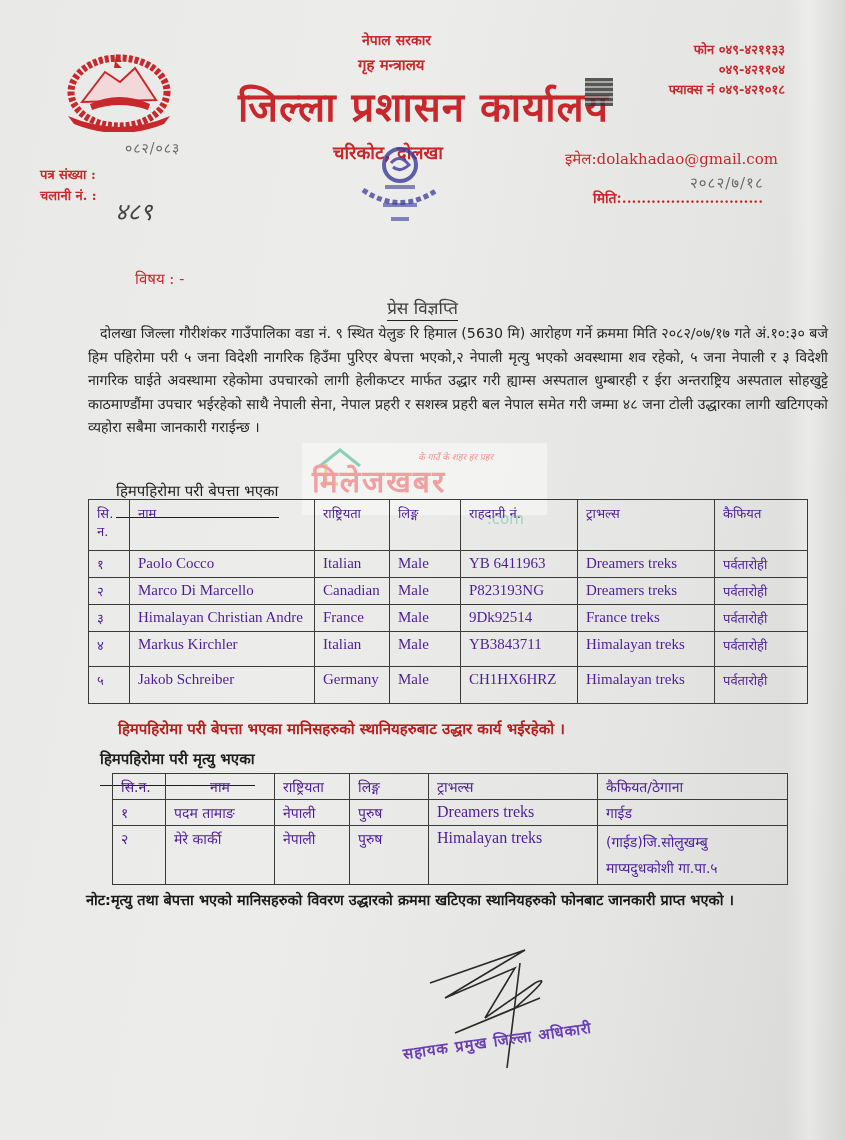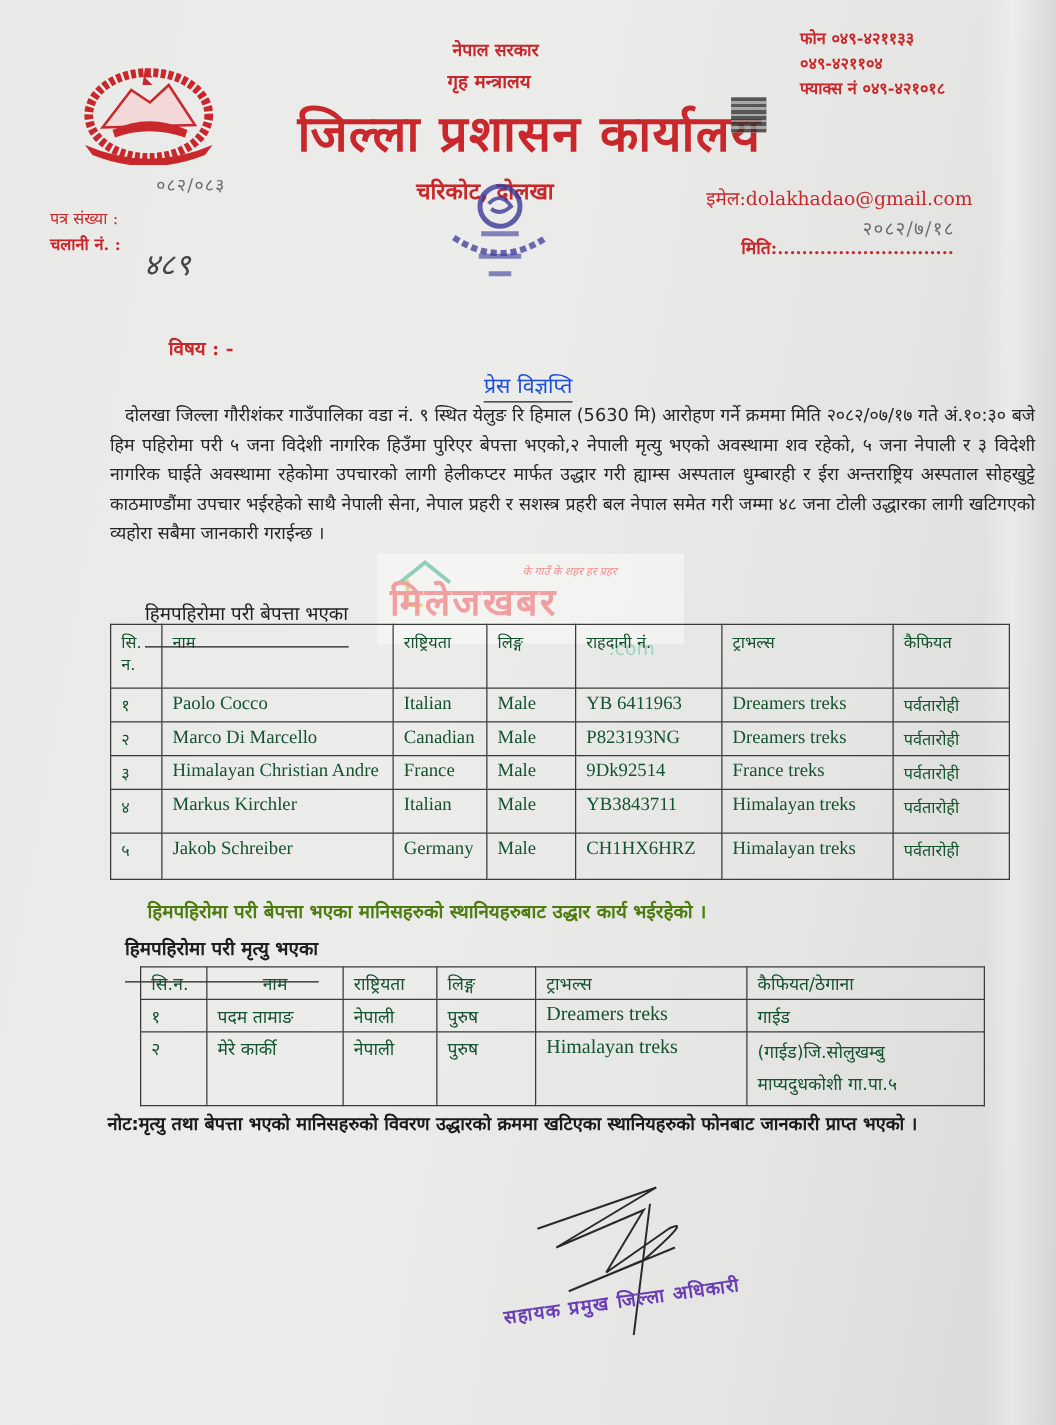--- a/index.html
+++ b/index.html
@@ -21,58 +21,58 @@
   .abs { position:absolute; }
 
   
   .emblem { left:60px; top:50px; width:118px; height:82px; }
   .govt { left:362px; top:30px; font-size:14px; font-weight:bold; }
   .ministry { left:358px; top:54px; font-size:15px; font-weight:bold; }
   .office { left:205px; top:78px; font-size:40px; font-weight:bold; letter-spacing:1px; font-family:"DejaVu Sans", sans-serif;margin-left:33px; }
   .qr { left:585px; top:78px; width:28px; height:28px;
         background:repeating-linear-gradient(0deg,#333 0 3px,#999 3px 5px),#555;
         opacity:0.8; }
-  .phone { left:640px; top:22px; font-size:13px; font-weight:bold; line-height:20px; width:145px; }
+  .phone { left:640px; top:40px; font-size:13px; font-weight:bold; line-height:20px; text-align:right; width:145px; }
   .location { left:333px; top:140px; font-size:18px; font-weight:bold; font-family:"DejaVu Sans", sans-serif; }
   .stamp { left:355px; top:145px; width:90px; height:85px; }
   .email { left:565px; top:148px; font-size:15px; }
   .date-hand { left:690px; top:172px; font-size:15px; color:#6a6a6a; letter-spacing:1px; }
   .miti { left:593px; top:188px; font-size:14px; font-weight:bold; }
   .fiscal { left:125px; top:138px; font-size:14px; color:#6a6a6a; letter-spacing:1px; }
-  .patra { left:40px; top:165px; font-size:13px; font-weight:normal; }
+  .patra { left:40px; top:165px; font-size:13px; font-weight:bold; }
   .chalani { left:40px; top:186px; font-size:13px; font-weight:bold; }
   .chalani-val { left:115px; top:194px; font-size:24px; color:#444; font-style:italic; font-family:"DejaVu Serif", serif; }
-  .subject { left:135px; top:268px; font-size:15px; font-weight:bold; }
+  .subject { left:135px; top:268px; font-size:15px; font-weight:normal; }
 
   
-  .press-title { left:0; width:845px; top:296px; text-align:center; font-size:17px; font-family:"DejaVu Sans", sans-serif; color:#1d4ed8; }
+  .press-title { left:0; width:845px; top:296px; text-align:center; font-size:17px; font-family:"DejaVu Sans", sans-serif; color:#404040; }
   .press-title span { border-bottom:1.5px solid #222; padding-bottom:2px; }
   .para { left:88px; top:322px; width:740px; font-size:14.2px; line-height:23.5px; color:#262626; font-family:"DejaVu Sans", sans-serif; text-align:justify; text-indent:12px; }
 
   .watermark { left:302px; top:443px; width:245px; height:72px; background:rgba(255,255,255,0.45); }
   .wm-logo { left:312px; top:460px; font-size:30px; color:#f0a0a0; font-weight:bold; font-family:"DejaVu Sans", sans-serif; letter-spacing:2px; }
   .wm-tag { left:418px; top:450px; font-size:9px; color:#f09090; font-style:italic; font-family:Liberation Sans, sans-serif; }
   .wm-com { left:487px; top:490px; font-size:15px; color:#9fd3c0; font-family:"DejaVu Sans", sans-serif;margin-top:20px; }
   .wm-house { left:316px; top:446px; width:48px; height:40px; }
 
   .section-title { font-size:15px; font-family:"DejaVu Sans", sans-serif; color:#1e1e1e; border-bottom:1.5px solid #1e1e1e; padding-bottom:17px; }
   .missing-title { left:116px; top:480px; }
   .dead-title { left:100px; top:748px; font-weight:bold; }
 
   table { border-collapse:collapse; position:absolute; }
-  td, th { border:1.5px solid #3a3a3a; font-weight:normal; vertical-align:top; color:#14532d; padding:4px 8px; }
+  td, th { border:1.5px solid #3a3a3a; font-weight:normal; vertical-align:top; color:#4c1d95; padding:4px 8px; }
   th { font-family:"DejaVu Sans", sans-serif; font-size:13px; text-align:left; }
   .t1 { left:88px; top:499px; width:720px; font-size:14px; }
   .t1 td { font-family:"Liberation Serif", serif; font-size:15px; height:15px; }
   .t1 td.dv { font-family:"DejaVu Sans", sans-serif; font-size:13px; }
   .t2 { left:112px; top:773px; width:676px; }
   .t2 th, .t2 td { font-family:"DejaVu Sans", sans-serif; font-size:14px; padding:3px 8px;margin-left:20px; }
   .t2 td.en { font-family:"Liberation Serif", serif; font-size:16px; }
 
-  .rescue-line { left:118px; top:718px; font-size:15px; font-weight:bold; font-family:"DejaVu Sans", sans-serif; color:#4d7c0f; }
+  .rescue-line { left:118px; top:718px; font-size:15px; font-weight:bold; font-family:"DejaVu Sans", sans-serif; color:#b91c1c; }
   .note { left:86px; top:886px; width:740px; font-size:14.5px; line-height:29px; font-weight:bold; font-family:"DejaVu Sans", sans-serif; color:#1a1a1a; }
 
   .signature { left:425px; top:938px; width:160px; height:135px; }
   .sign-stamp { left:402px; top:1030px; font-size:15px; font-weight:bold; color:#6a3fb5; transform:rotate(-8deg); font-family:"DejaVu Sans", sans-serif; letter-spacing:1px; }
 </style>
 </head>
 <body>
 
 <div class="paper"></div>
 <div class="fold"></div>

